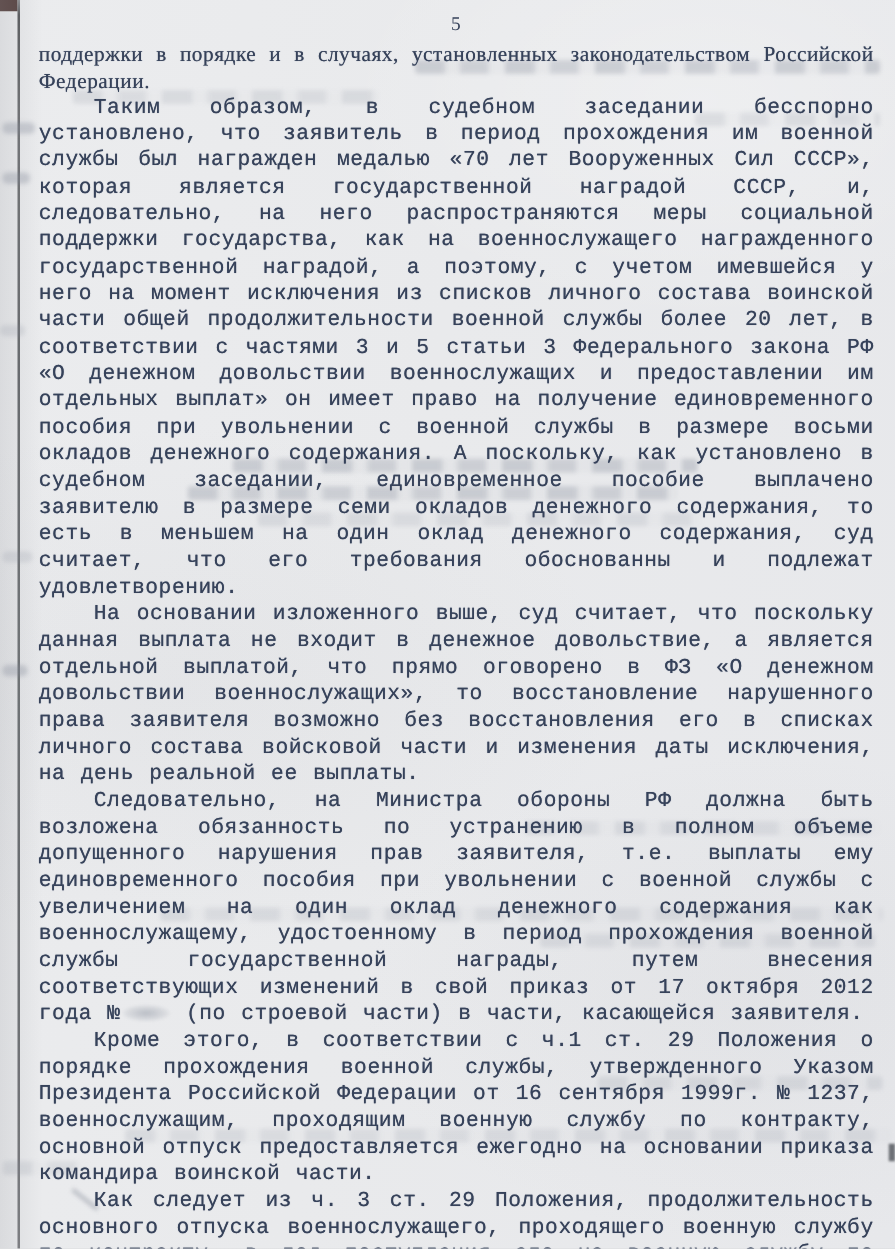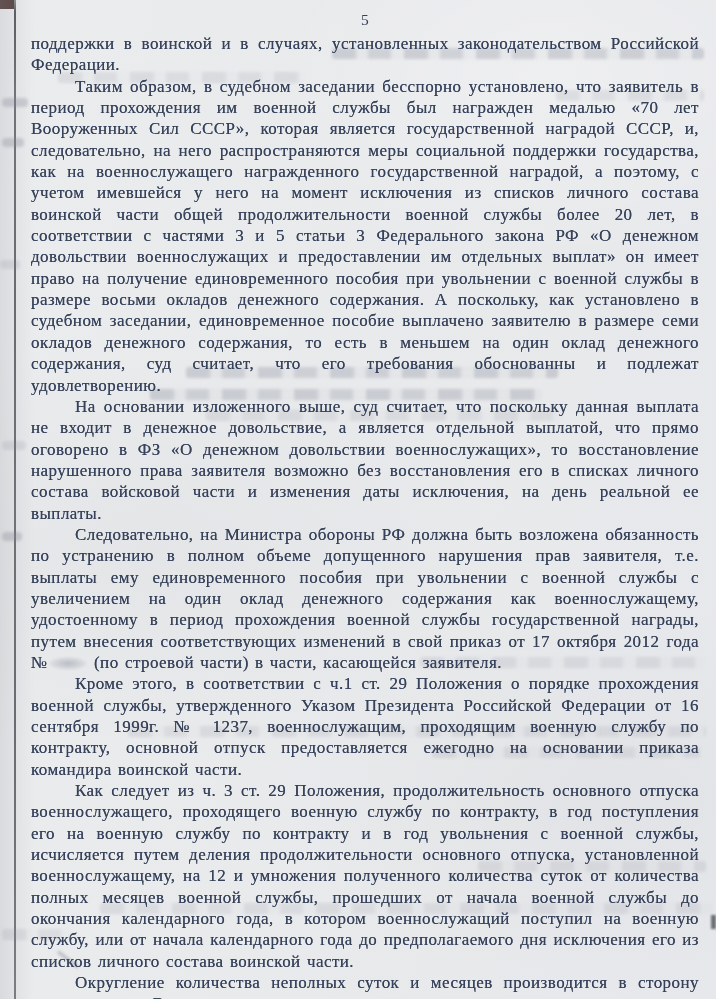--- a/index.html
+++ b/index.html
@@ -79,21 +79,21 @@
     font-size: 17px;
     line-height: 21.35px;
     color: #36425a;
     text-align: justify;
     letter-spacing: 0.45px;
     word-spacing: 1.6px;
     text-shadow: 0 0 0.55px rgba(54,66,90,0.85);
     filter: blur(0.22px);
   }
   .body-text p { margin: 0; padding: 0; }
-  .body-text p.indent { text-indent: 44px; }
+  .body-text p.indent { text-indent: 44px; font-family: Liberation Mono, monospace; }
   
   .smudge {
     display: inline-block;
     width: 38px;
     height: 13px;
     margin: 0 1px -2px 1px;
     border-radius: 50%;
     background: radial-gradient(ellipse at center,
       rgba(138,145,158,0.50) 0%, rgba(138,145,158,0.18) 55%, rgba(138,145,158,0) 78%);
     filter: blur(1.1px);
@@ -143,21 +143,21 @@
   <div class="ghost faint" style="left:128px; top:726px; width:578px;"></div>
   <div class="ghost faint" style="left:432px; top:747px; width:268px;"></div>
   <div class="ghost faint" style="left:478px; top:861px; width:228px;"></div>
   <div class="ghost faint" style="left:100px; top:903px; width:612px;"></div>
   <div class="ghost faint" style="left:2px;   top:929px; width:70px;"></div>
   <div class="ghost diag" style="left:55px;  top:958px; width:26px;"></div>
 
   <div class="page-number">5</div>
 
   <div class="body-text" id="paragraphs">
-      <p class="">поддержки в воинской и в случаях, установленных законодательством Российской Федерации.</p>
+      <p class="">поддержки в порядке и в случаях, установленных законодательством Российской Федерации.</p>
       <p class="indent">Таким образом, в судебном заседании бесспорно установлено, что заявитель в период прохождения им военной службы был награжден медалью «70 лет Вооруженных Сил СССР», которая является государственной наградой СССР, и, следовательно, на него распространяются меры социальной поддержки государства, как на военнослужащего награжденного государственной наградой, а поэтому, с учетом имевшейся у него на момент исключения из списков личного состава воинской части общей продолжительности военной службы более 20 лет, в соответствии с частями 3 и 5 статьи 3 Федерального закона РФ «О денежном довольствии военнослужащих и предоставлении им отдельных выплат» он имеет право на получение единовременного пособия при увольнении с военной службы в размере восьми окладов денежного содержания. А поскольку, как установлено в судебном заседании, единовременное пособие выплачено заявителю в размере семи окладов денежного содержания, то есть в меньшем на один оклад денежного содержания, суд считает, что его требования обоснованны и подлежат удовлетворению.</p>
       <p class="indent">На основании изложенного выше, суд считает, что поскольку данная выплата не входит в денежное довольствие, а является отдельной выплатой, что прямо оговорено в ФЗ «О денежном довольствии военнослужащих», то восстановление нарушенного права заявителя возможно без восстановления его в списках личного состава войсковой части и изменения даты исключения, на день реальной ее выплаты.</p>
       <p class="indent">Следовательно, на Министра обороны РФ должна быть возложена обязанность по устранению в полном объеме допущенного нарушения прав заявителя, т.е. выплаты ему единовременного пособия при увольнении с военной службы с увеличением на один оклад денежного содержания как военнослужащему, удостоенному в период прохождения военной службы государственной награды, путем внесения соответствующих изменений в свой приказ от 17 октября 2012 года №<span class="smudge"></span> (по строевой части) в части, касающейся заявителя.</p>
       <p class="indent">Кроме этого, в соответствии с ч.1 ст. 29 Положения о порядке прохождения военной службы, утвержденного Указом Президента Российской Федерации от 16 сентября 1999г. № 1237, военнослужащим, проходящим военную службу по контракту, основной отпуск предоставляется ежегодно на основании приказа командира воинской части.</p>
       <p class="indent">Как следует из ч. 3 ст. 29 Положения, продолжительность основного отпуска военнослужащего, проходящего военную службу по контракту, в год поступления его на военную службу по контракту и в год увольнения с военной службы, исчисляется путем деления продолжительности основного отпуска, установленной военнослужащему, на 12 и умножения полученного количества суток от количества полных месяцев военной службы, прошедших от начала военной службы до окончания календарного года, в котором военнослужащий поступил на военную службу, или от начала календарного года до предполагаемого дня исключения его из списков личного состава воинской части.</p>
       <p class="indent">Округление количества неполных суток и месяцев производится в сторону увеличения. В случае, когда невозможно своевременное увольнение военнослужащего</p>
     </div>
 
 </div>
 

